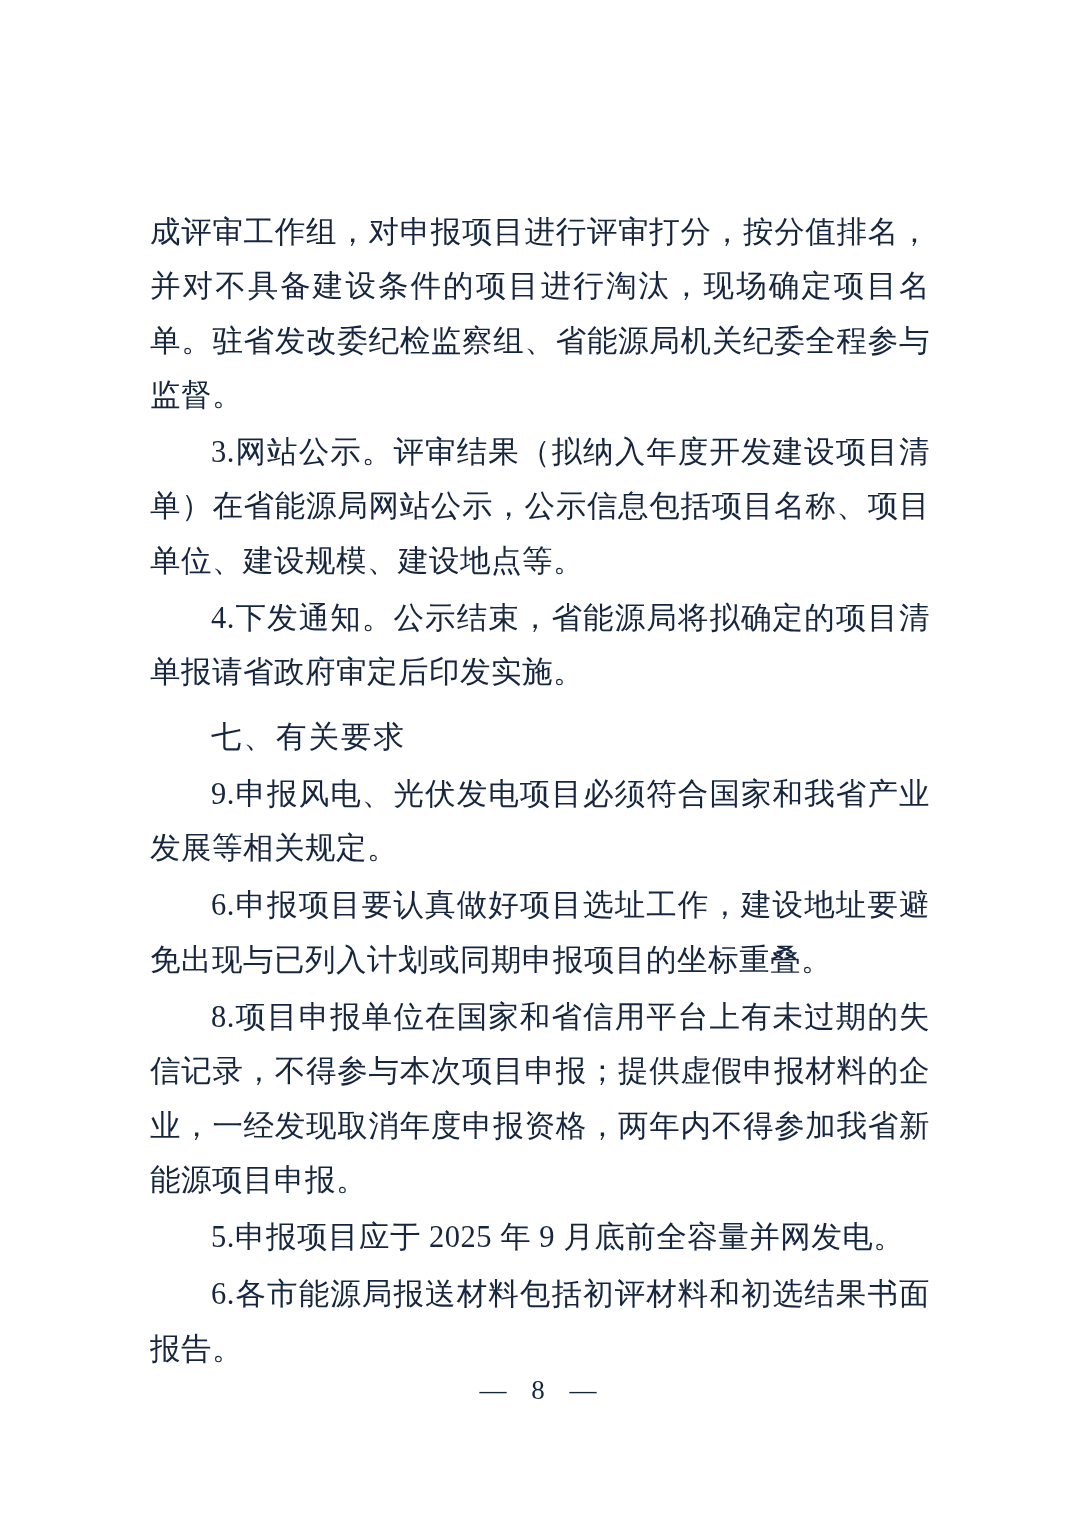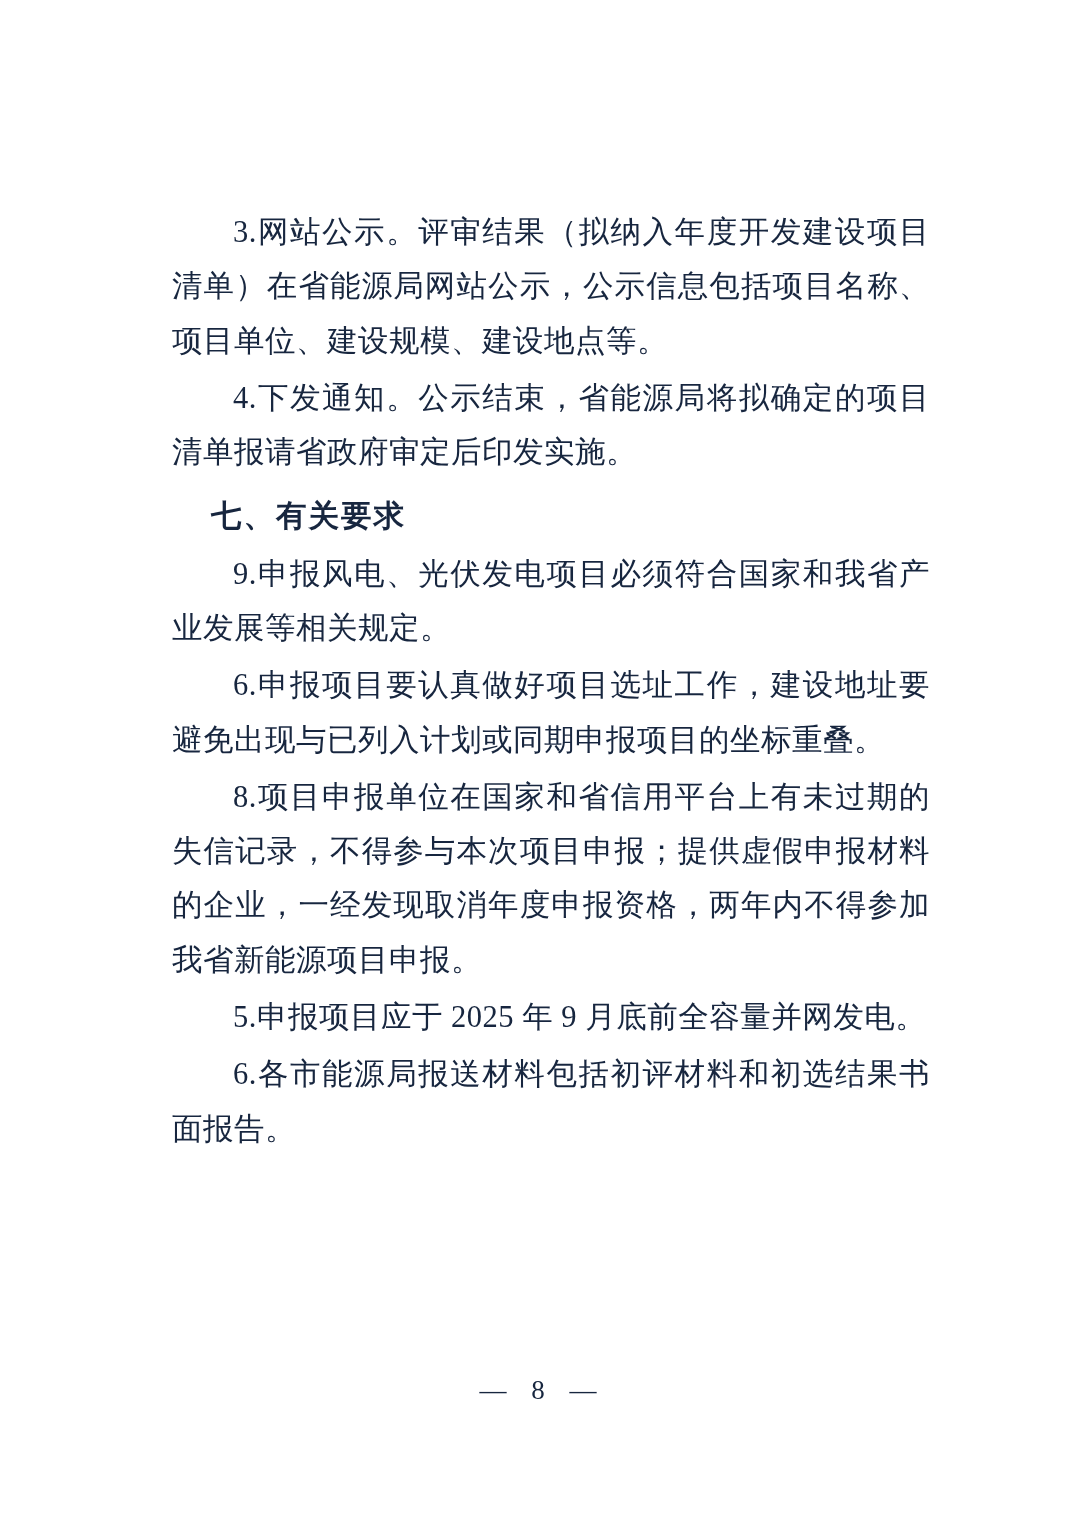--- a/index.html
+++ b/index.html
@@ -28,26 +28,25 @@
     letter-spacing: 0.5px;
     text-align: justify;
     text-justify: inter-ideograph;
   }
   .para {
     margin: 0 0 3px 0;
     text-indent: 0;
   }
   .para.indent {
     text-indent: 2em;
-    margin-left: 22px;
   }
   .heading {
     margin: 10px 0 3px 0;
     text-indent: 2em;
-    font-weight: bold;
+    font-weight: normal;
     font-size: 30.5px;
     letter-spacing: 2px;
   }
   .footer {
     position: absolute;
     left: 0;
     right: 0;
     bottom: 122px;
     text-align: center;
     font-size: 27px;
@@ -61,20 +60,21 @@
   .pagenum {
     font-family: "Liberation Serif", serif;
   }
 </style>
 </head>
 <body>
 
 <div class="page">
   <div class="doc-body">
 
+    <p class="para">成评审工作组，对申报项目进行评审打分，按分值排名，并对不具备建设条件的项目进行淘汰，现场确定项目名单。驻省发改委纪检监察组、省能源局机关纪委全程参与监督。</p>
 
     <p class="para indent">3.网站公示。评审结果（拟纳入年度开发建设项目清单）在省能源局网站公示，公示信息包括项目名称、项目单位、建设规模、建设地点等。</p>
 
     <p class="para indent">4.下发通知。公示结束，省能源局将拟确定的项目清单报请省政府审定后印发实施。</p>
 
     <p class="heading">七、有关要求</p>
 
     <p class="para indent">9.申报风电、光伏发电项目必须符合国家和我省产业发展等相关规定。</p>
 
     <p class="para indent">6.申报项目要认真做好项目选址工作，建设地址要避免出现与已列入计划或同期申报项目的坐标重叠。</p>

